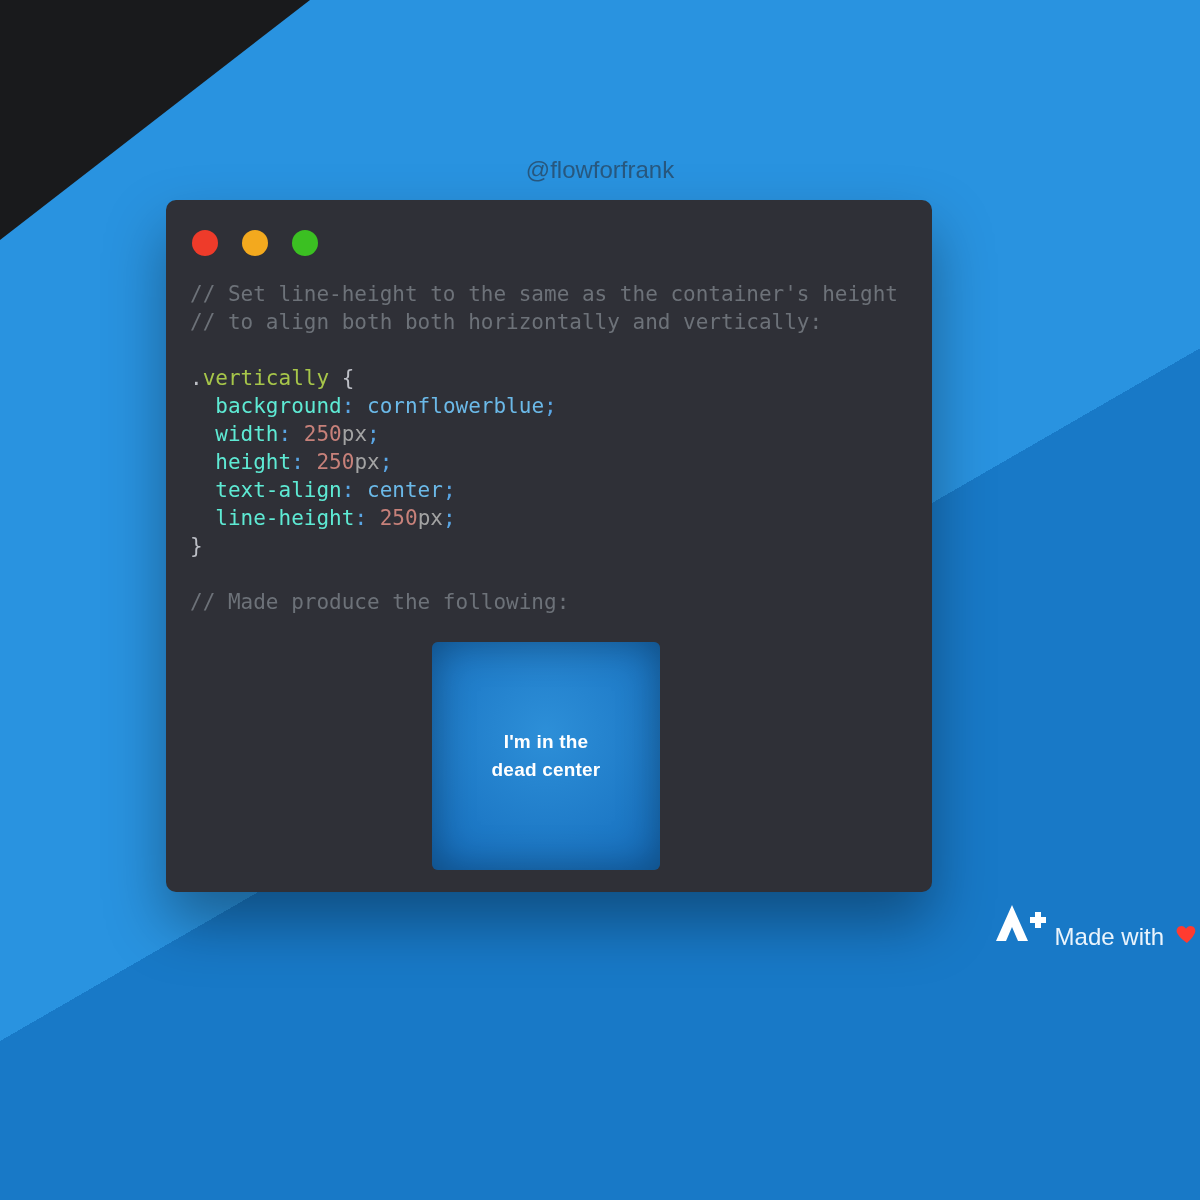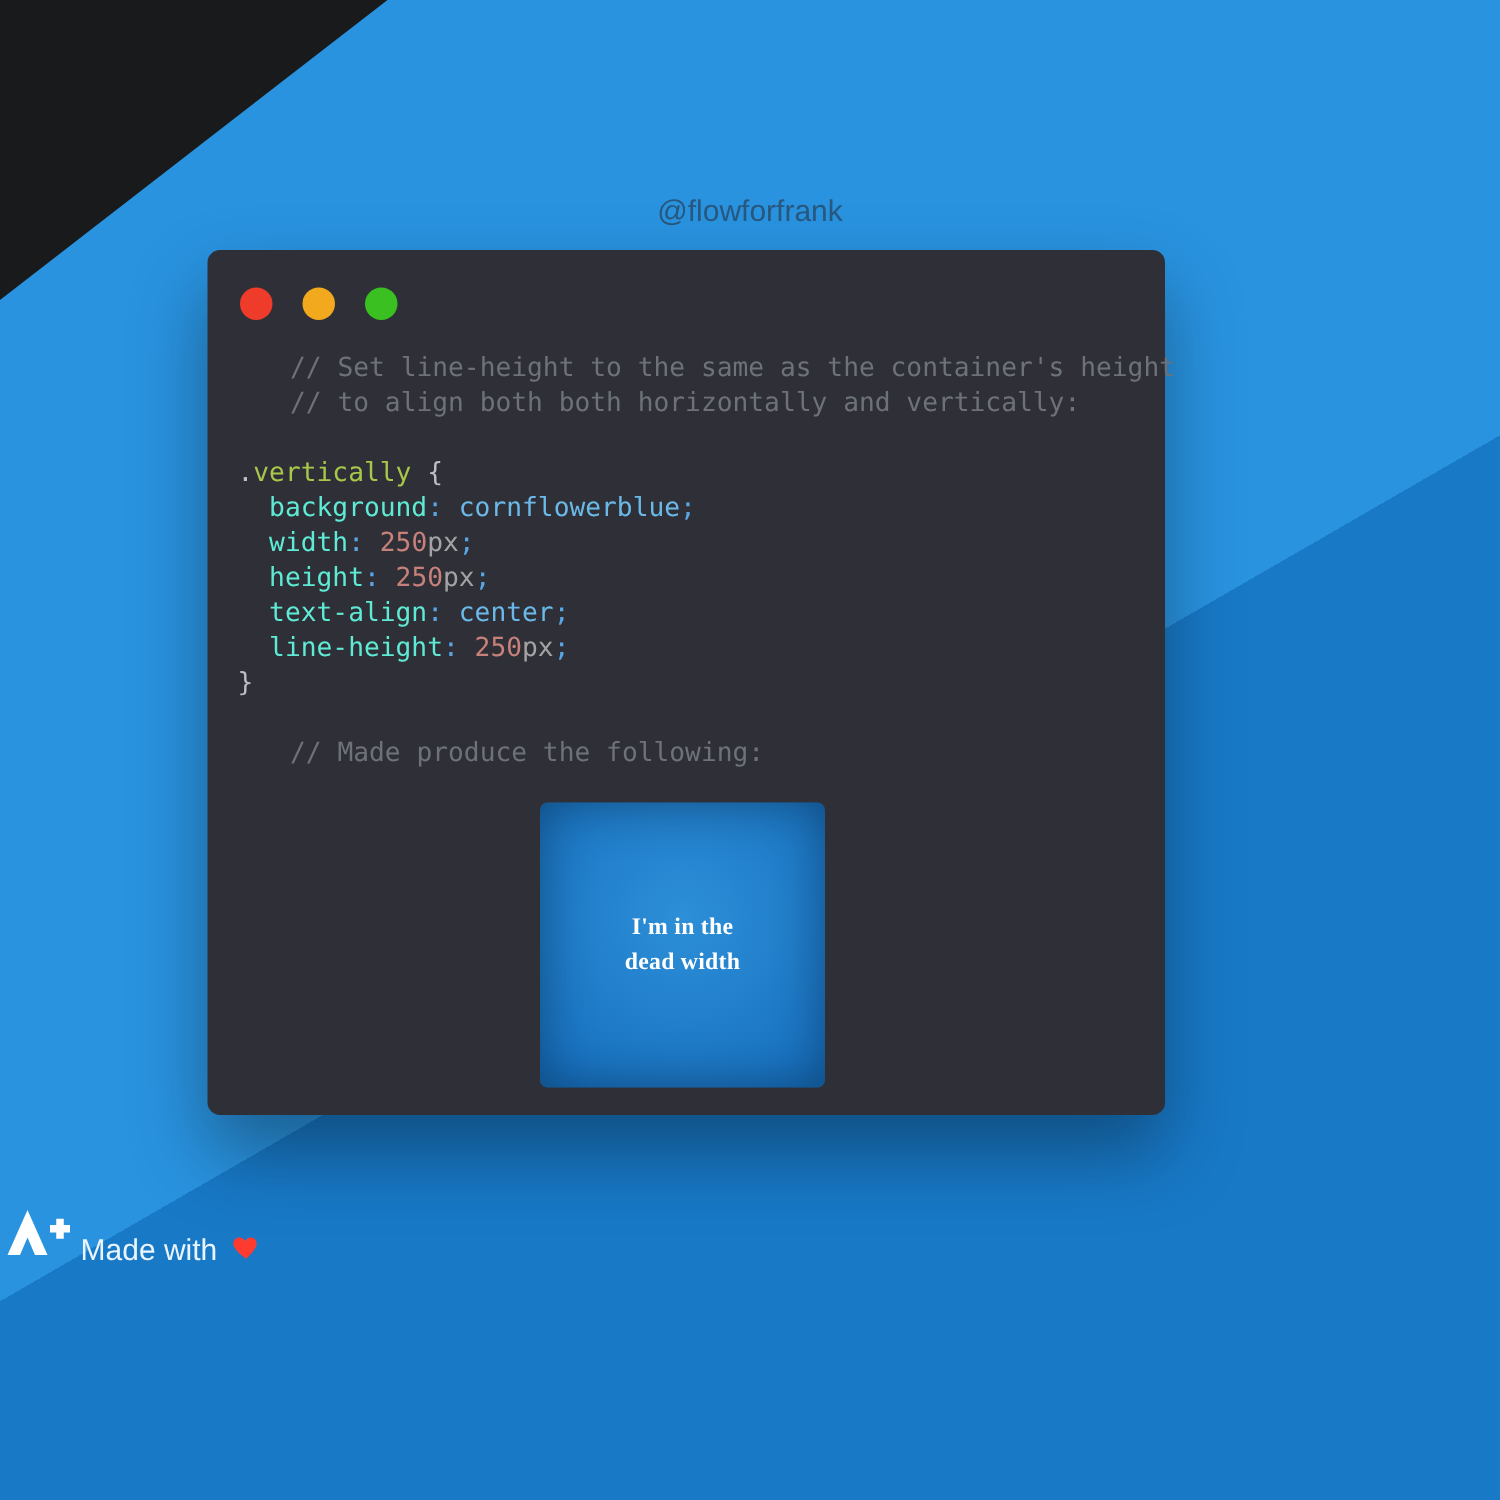--- a/index.html
+++ b/index.html
@@ -52,21 +52,21 @@
   .dot.yellow { background: #f3a91e; }
   .dot.green  { background: #3bc022; }
 
   .code {
     font-family: Menlo, Consolas, "DejaVu Sans Mono", monospace;
     font-size: 21px;
     line-height: 28px;
     color: #b6b9bf;
     white-space: pre;
   }
-  .c-comment { color: #6d7279; margin-left: 42px; }
+  .c-comment { color: #6d7279; }
   .c-punct   { color: #bdbfc6; }
   .c-dot     { color: #bdbfc6; }
   .c-selector{ color: #a7c64a; }
   .c-prop    { color: #5eead4; }
   .c-colon   { color: #5aa6e5; }
   .c-value   { color: #6bb9e8; }
   .c-number  { color: #c7817a; }
   .c-unit    { color: #a3a3a3; }
   .c-semi    { color: #5aa6e5; }
 
@@ -81,27 +81,27 @@
     color: #fff;
     display: flex;
     flex-direction: column;
     align-items: center;
     justify-content: center;
     font-weight: 700;
     font-size: 19px;
     letter-spacing: .2px;
     box-shadow: 0 0 40px rgba(0,0,0,0.35) inset;
   }
-  .demo-wrap span { display:block; text-align:center; line-height: 1.45; font-family: Liberation Serif, serif; }
+  .demo-wrap span { display:block; text-align:center; line-height: 1.45; }
 
   .footer {
     position: absolute;
     left: 0; right: 0;
-    top: 964px;
-    text-align: left;
+    top: 901px;
+    text-align: right;
     color: #e9f3fb;
   }
   .logo {
     display: inline-flex;
     align-items: baseline;
     gap: 4px;
     font-weight: 800;
   }
   .logo svg { display:block; }
   .madewith {
@@ -137,21 +137,21 @@
   <span class="c-prop">width</span><span class="c-colon">:</span> <span class="c-number">250</span><span class="c-unit">px</span><span class="c-semi">;</span>
   <span class="c-prop">height</span><span class="c-colon">:</span> <span class="c-number">250</span><span class="c-unit">px</span><span class="c-semi">;</span>
   <span class="c-prop">text-align</span><span class="c-colon">:</span> <span class="c-value">center</span><span class="c-semi">;</span>
   <span class="c-prop">line-height</span><span class="c-colon">:</span> <span class="c-number">250</span><span class="c-unit">px</span><span class="c-semi">;</span>
 <span class="c-punct">}</span>
 
 <span class="c-comment">// Made produce the following:</span></div>
 
     <div class="demo-wrap">
       <span>I'm in the</span>
-      <span>dead width</span>
+      <span>dead center</span>
     </div>
   </div>
 
   <div class="footer">
     <div class="logo">
       <svg width="60" height="44" viewBox="0 0 60 44">
         <path d="M22 4 L6 40 L16 40 L22 26 L28 40 L38 40 Z" fill="#ffffff"></path>
         <rect x="40" y="16" width="16" height="6" fill="#ffffff"></rect>
         <rect x="45" y="11" width="6" height="16" fill="#ffffff"></rect>
       </svg>

